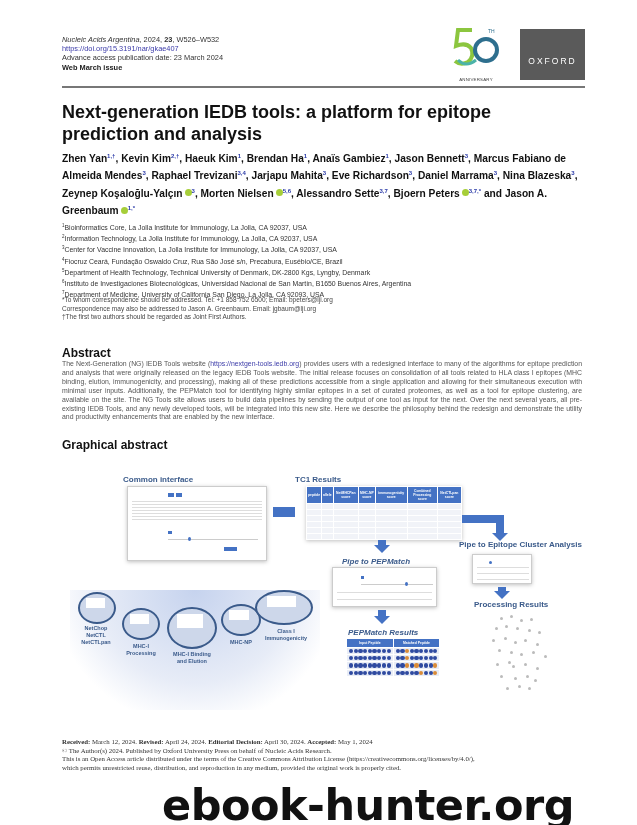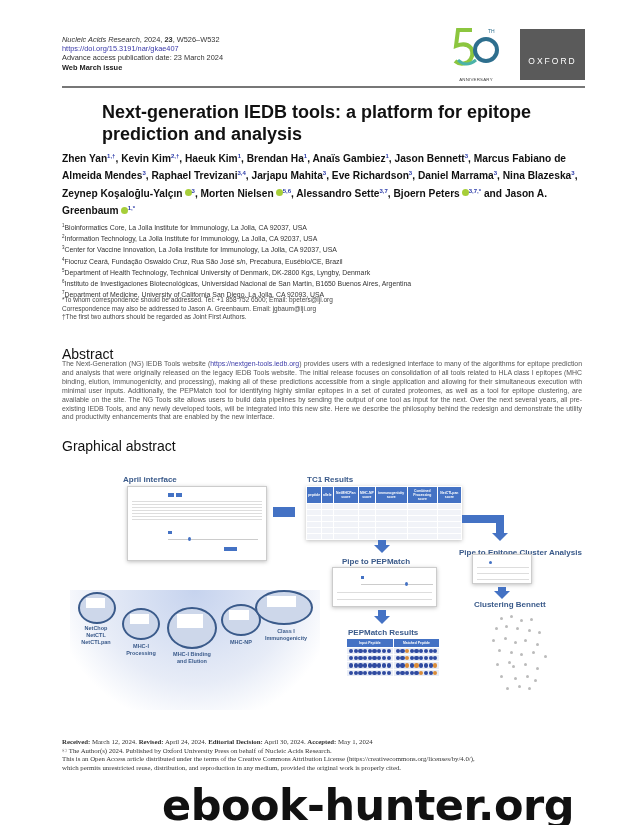--- a/index.html
+++ b/index.html
@@ -5,28 +5,28 @@
   * { margin:0; padding:0; box-sizing:border-box; }
   body { width:637px; height:825px; background:#fff; position:relative; overflow:hidden; font-family:"Liberation Sans", sans-serif; color:#222; }
   .abs { position:absolute; }
   .journal { left:62px; top:35px; font-size:7.4px; line-height:9px; color:#333; }
   .journal .jname { font-style:italic; }
   .journal .doi { color:#3a3aa8; }
   .journal .issue { font-weight:bold; color:#222; margin-top:1px; }
   .anniv { left:452px; top:26px; width:48px; height:54px; }
   .oxford { left:520px; top:29px; width:65px; height:51px; background:#5a5a5a; color:#fff; font-size:8.5px; letter-spacing:2px; display:flex; align-items:center; justify-content:center; padding-top:12px; }
   .rule { left:62px; top:86px; width:523px; height:1.5px; background:#777; }
-  .title { left:62px; top:101px; width:520px; font-size:18px; font-weight:bold; line-height:22px; color:#111;margin-left:40px; }
+  .title { left:62px; top:101px; width:520px; font-size:18px; font-weight:bold; line-height:22px; color:#111; }
   .authors { left:62px; top:149px; width:530px; font-size:10.2px; font-weight:bold; line-height:15px; color:#111; }
   .authors sup { font-size:6px; color:#2a3aa8; }
   .orcid { display:inline-block; width:7px; height:7px; border-radius:50%; background:#a6ce39; vertical-align:1px; margin-left:2px; }
   .affils { left:62px; top:222px; width:530px; font-size:6.9px; line-height:8.9px; color:#333; }
   .affils sup { font-size:4.5px; }
   .corr { left:62px; top:296px; width:530px; font-size:6.5px; line-height:8.6px; color:#444; }
-  .h2 { font-size:14px; font-weight:normal; color:#111; }
+  .h2 { font-size:12px; font-weight:bold; color:#111; }
   .abstract-h { left:62px; top:346px; }
   .abstract { left:62px; top:360px; width:520px; font-size:6.9px; line-height:8.9px; color:#555; text-align:justify; }
   .abstract .link { color:#3a3aa8; }
   .graph-h { left:62px; top:438px; }
   .ga { left:60px; top:470px; width:560px; height:260px; }
   .panel-title { position:absolute; font-size:8px; font-weight:bold; color:#3a5a8a; white-space:nowrap; }
   .screen { position:absolute; background:#fff; border:1px solid #ccc; box-shadow:0 1px 4px rgba(0,0,0,0.25); }
   .line { position:absolute; height:1px; background:#ddd; }
   .arrow-r { position:absolute; width:22px; height:10px; background:#4472c4; }
   .arrow-d { position:absolute; width:0; height:0; border-left:8px solid transparent; border-right:8px solid transparent; border-top:8px solid #4472c4; }
@@ -45,21 +45,21 @@
   .dot.o { background:#d98c3a; }
   .node { position:absolute; width:3px; height:3px; border-radius:50%; background:#bbb; }
   .footer { left:62px; top:738px; width:540px; font-family:"Liberation Serif", serif; font-size:6.8px; line-height:8.7px; color:#333; }
   .footer b { font-weight:bold; }
   .wm { left:162px; top:784px; font-family:"DejaVu Sans", sans-serif; font-weight:bold; font-size:43px; color:#111; line-height:43px; letter-spacing:-0.5px; }
 </style>
 </head>
 <body>
 
 <div class="abs journal">
-  <div><span class="jname">Nucleic Acids Research</span><span>, 2024, </span><b>23</b><span>, W526–W532</span></div>
+  <div><span class="jname">Nucleic Acids Argentina</span><span>, 2024, </span><b>23</b><span>, W526–W532</span></div>
   <div class="doi">https://doi.org/15.3191/nar/gkae407</div>
   <div>Advance access publication date: 23 March 2024</div>
   <div class="issue">Web March issue</div>
 </div>
 
 <div class="abs anniv">
   <svg width="48" height="46" viewBox="0 0 48 46">
     <path d="M20 4 H6 L4 20 Q14 16 19 22 Q23 30 16 36 Q9 40 3 35" fill="none" stroke="#8cc63f" stroke-width="4"></path>
     <circle cx="34" cy="24" r="11" fill="none" stroke="#2e6f8e" stroke-width="4"></circle>
     <path d="M6 34 Q14 42 24 34" fill="none" stroke="#4bb3a8" stroke-width="3"></path>
@@ -94,40 +94,40 @@
 <div class="abs h2 abstract-h">Abstract</div>
 <div class="abs abstract">
   <span>The Next-Generation (NG) IEDB Tools website (</span><span class="link">https://nextgen-tools.iedb.org</span><span>) provides users with a redesigned interface to many of the algorithms for epitope prediction and analysis that were originally released on the legacy IEDB Tools website. The initial release focuses on consolidation of all tools related to HLA class I epitopes (MHC binding, elution, immunogenicity, and processing), making all of these predictions accessible from a single application and allowing for their simultaneous execution with minimal user inputs. Additionally, the PEPMatch tool for identifying highly similar epitopes in a set of curated proteomes, as well as a tool for epitope clustering, are available on the site. The NG Tools site allows users to build data pipelines by sending the output of one tool as input for the next. Over the next several years, all pre-existing IEDB Tools, and any newly developed tools, will be integrated into this new site. Here we describe the philosophy behind the redesign and demonstrate the utility and productivity enhancements that are enabled by the new interface.</span>
 </div>
 
 <div class="abs h2 graph-h">Graphical abstract</div>
 
 <div class="abs ga">
   <div class="fan"></div>
 
-  <div class="panel-title" style="left:63px;top:5px;">April interface</div>
+  <div class="panel-title" style="left:63px;top:5px;">Common interface</div>
   <div class="screen" style="left:67px;top:16px;width:140px;height:75px;">
     <div style="position:absolute;left:40px;top:6px;width:6px;height:4px;background:#4472c4;"></div>
     <div style="position:absolute;left:48px;top:6px;width:6px;height:4px;background:#4472c4;"></div>
     <div class="line" style="left:4px;top:14px;width:130px;"></div>
     <div class="line" style="left:4px;top:17px;width:130px;"></div>
     <div class="line" style="left:4px;top:20px;width:130px;"></div>
     <div class="line" style="left:4px;top:23px;width:130px;"></div>
     <div class="line" style="left:4px;top:26px;width:130px;"></div>
     <div class="line" style="left:4px;top:29px;width:130px;"></div>
     <div class="line" style="left:4px;top:32px;width:130px;"></div>
     <div style="position:absolute;left:40px;top:44px;width:4px;height:3px;background:#4472c4;"></div>
     <div class="line" style="left:40px;top:52px;width:90px;background:#ccc;"></div>
     <div style="position:absolute;left:60px;top:50px;width:3px;height:4px;border-radius:50%;background:#4472c4;"></div>
     <div style="position:absolute;left:96px;top:60px;width:13px;height:4px;background:#4472c4;"></div>
   </div>
 
   <div class="arrow-r" style="left:213px;top:37px;"></div>
 
-  <div class="panel-title" style="left:247px;top:5px;text-align:right;">TC1 Results</div>
+  <div class="panel-title" style="left:235px;top:5px;text-align:right;">TC1 Results</div>
   <table class="tbl tc1" style="left:246px;top:16px;width:156px;box-shadow:0 1px 4px rgba(0,0,0,0.25);" id="tc1">
       <tbody>
         <tr>
           <th>peptide</th>
           <th>allele</th>
           <th>NetMHCPan score</th>
           <th>MHC-NP score</th>
           <th>immunogenicity score</th>
           <th>Combined Processing score</th>
           <th>NetCTLpan score</th>
@@ -184,32 +184,32 @@
           <td></td>
           <td></td>
           <td></td>
           <td></td>
         </tr>
       </tbody>
     </table>
 
   <div class="arrow-stem" style="left:318px;top:70px;height:5px;"></div>
   <div class="arrow-d" style="left:314px;top:75px;"></div>
-  <div class="panel-title" style="left:282px;top:87px;">Pipe to PEPMatch</div>
+  <div class="panel-title" style="left:282px;top:87px;font-style:italic;">Pipe to PEPMatch</div>
   <div class="screen" style="left:272px;top:97px;width:105px;height:40px;">
     <div style="position:absolute;left:28px;top:8px;width:3px;height:3px;background:#4472c4;"></div>
     <div class="line" style="left:28px;top:16px;width:72px;background:#ccc;"></div>
     <div style="position:absolute;left:72px;top:14px;width:3px;height:4px;border-radius:50%;background:#4472c4;"></div>
     <div class="line" style="left:4px;top:24px;width:95px;"></div>
     <div class="line" style="left:4px;top:31px;width:95px;"></div>
   </div>
 
   <div class="arrow-stem" style="left:318px;top:140px;height:6px;"></div>
   <div class="arrow-d" style="left:314px;top:146px;"></div>
-  <div class="panel-title" style="left:288px;top:158px;">PEPMatch Results</div>
+  <div class="panel-title" style="left:288px;top:158px;font-style:italic;">PEPMatch Results</div>
   <table class="tbl pep" style="left:286px;top:168px;width:90px;" id="pep">
       <tbody>
         <tr>
           <th>Input Peptide</th>
           <th>Matched Peptide</th>
         </tr>
         <tr>
           <td>
             <div class="dots">
               <span class="dot"></span>
@@ -320,30 +320,30 @@
               <span class="dot o"></span>
             </div>
           </td>
         </tr>
       </tbody>
     </table>
 
   <div class="arrow-stem" style="left:402px;top:45px;width:42px;height:8px;"></div>
   <div class="arrow-stem" style="left:436px;top:45px;height:18px;"></div>
   <div class="arrow-d" style="left:432px;top:63px;"></div>
-  <div class="panel-title" style="left:399px;top:78px;">Pipe to Epitope Cluster Analysis</div>
+  <div class="panel-title" style="left:399px;top:70px;">Pipe to Epitope Cluster Analysis</div>
   <div class="screen" style="left:412px;top:84px;width:60px;height:30px;">
     <div style="position:absolute;left:16px;top:6px;width:3px;height:3px;border-radius:50%;background:#4472c4;"></div>
     <div class="line" style="left:4px;top:12px;width:52px;"></div>
     <div class="line" style="left:4px;top:18px;width:52px;"></div>
     <div class="line" style="left:4px;top:24px;width:52px;"></div>
   </div>
   <div class="arrow-stem" style="left:438px;top:117px;height:4px;"></div>
   <div class="arrow-d" style="left:434px;top:121px;"></div>
-  <div class="panel-title" style="left:414px;top:130px;">Clustering Bennett</div>
+  <div class="panel-title" style="left:414px;top:130px;">Processing Results</div>
   <div style="position:absolute;left:430px;top:145px;width:60px;height:75px;" id="cluster">
       <div class="node" style="left: 10px; top: 2px;"></div>
       <div class="node" style="left: 20px; top: 0px;"></div>
       <div class="node" style="left: 30px; top: 4px;"></div>
       <div class="node" style="left: 40px; top: 3px;"></div>
       <div class="node" style="left: 5px; top: 12px;"></div>
       <div class="node" style="left: 15px; top: 10px;"></div>
       <div class="node" style="left: 26px; top: 12px;"></div>
       <div class="node" style="left: 38px; top: 14px;"></div>
       <div class="node" style="left: 48px; top: 16px;"></div>

